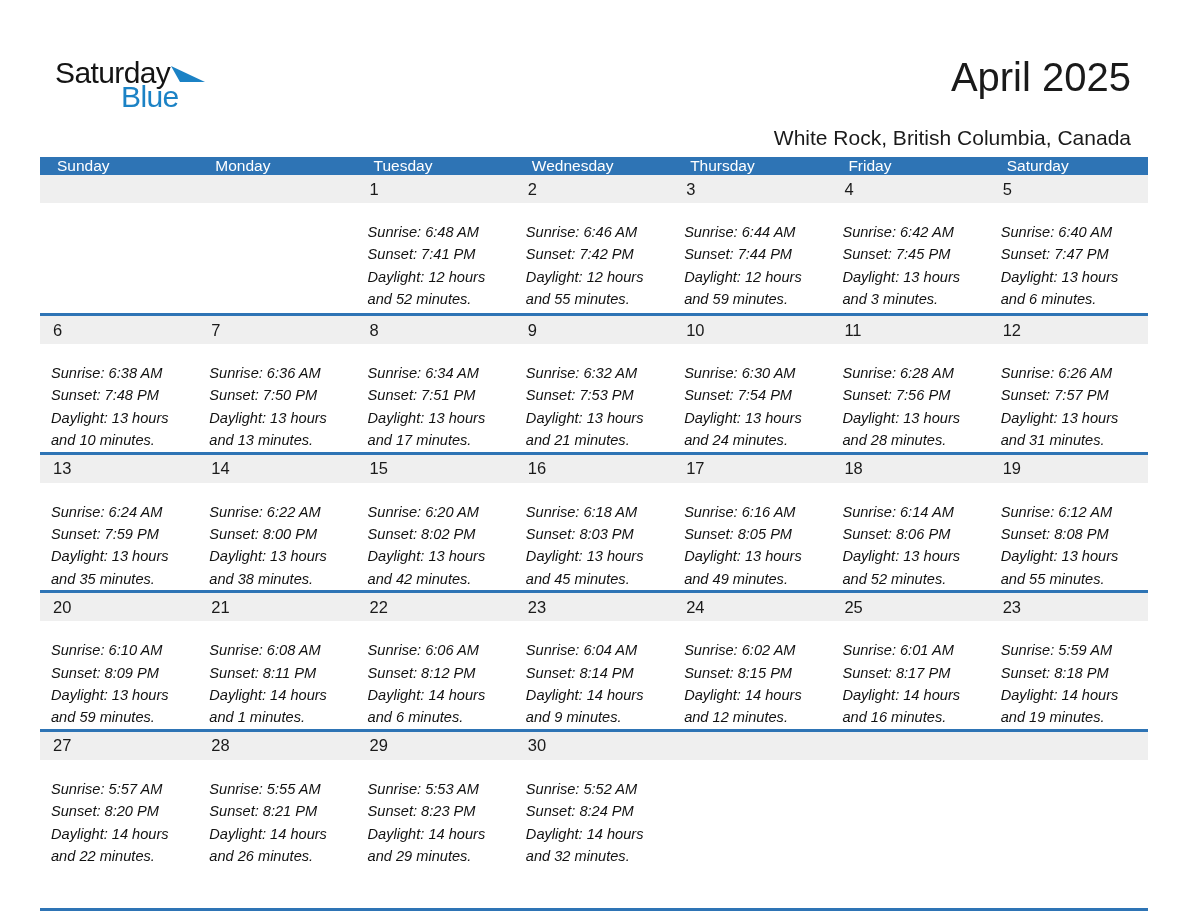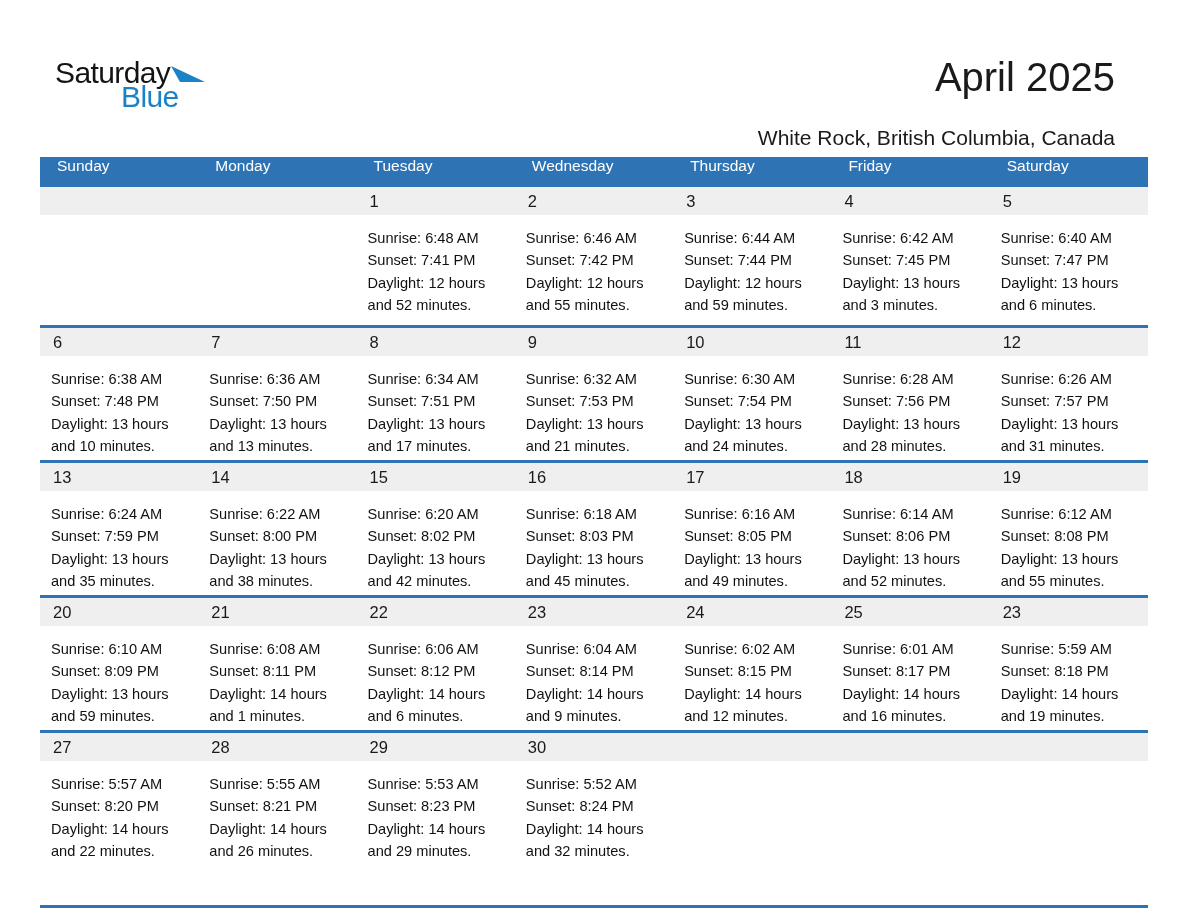--- a/index.html
+++ b/index.html
@@ -8,39 +8,39 @@
     font-family:"Liberation Sans", sans-serif;overflow:hidden;
     -webkit-font-smoothing:antialiased;
   }
   
   .logo{position:absolute;left:55px;top:57px;}
   .logo-top{display:flex;align-items:flex-start;}
   .logo-general{font-size:30px;color:#141414;letter-spacing:-0.6px;line-height:1.05;}
   .logo-triangle{margin-left:1px;margin-top:9px;}
   .logo-blue{font-size:30px;color:#1b82c5;letter-spacing:-0.6px;margin-top:-8px;margin-left:66px;line-height:1.05;}
   
-  .titles{position:absolute;top:56px;right:73px;text-align:right;}
+  .titles{position:absolute;top:56px;right:57px;text-align:right;}
   .month-title{font-size:40px;color:#1a1a1a;line-height:1.05;}
   .location{font-size:21px;color:#1a1a1a;margin-top:28px;}
   
   .calendar{
     position:absolute;left:40px;top:157px;width:1108px;
     border-bottom:3px solid #2e74b5;padding-bottom:40px;
   }
-  .weekday-row{display:flex;background:#2e74b5;height:30px;align-items:flex-start;}
+  .weekday-row{display:flex;background:#2e74b5;height:18px;align-items:flex-start;}
   .weekday{
     width:calc(100%/7);box-sizing:border-box;color:#ffffff;
     font-size:15.5px;padding-left:17px;white-space:nowrap;overflow:hidden;
   }
   .week-row{display:flex;min-height:135px;border-top:3px solid #2e74b5;box-sizing:border-box;}
   #weeks .week-row:first-child{border-top:none;min-height:138px;}
   .cell{width:calc(100%/7);box-sizing:border-box;}
   .day-band{height:28px;background:#efefef;display:flex;align-items:center;}
   .day-num{font-size:16.5px;color:#1a1a1a;padding-left:13px;}
-  .day-lines{padding:12px 6px 0 11px;font-size:14.6px;line-height:22.4px;color:#111111;}
+  .day-lines{padding:18px 6px 0 11px;font-size:14.6px;line-height:22.4px;color:#111111;font-style:italic;}
   .day-line{white-space:nowrap;}
 </style>
 </head>
 <body>
 
 <div class="logo">
   <div class="logo-top">
     <span class="logo-general">Saturday</span>
     <svg class="logo-triangle" width="34" height="17" viewBox="0 0 34 17">
       <polygon points="0,0 34,16 9,16" fill="#1b82c5"></polygon>

